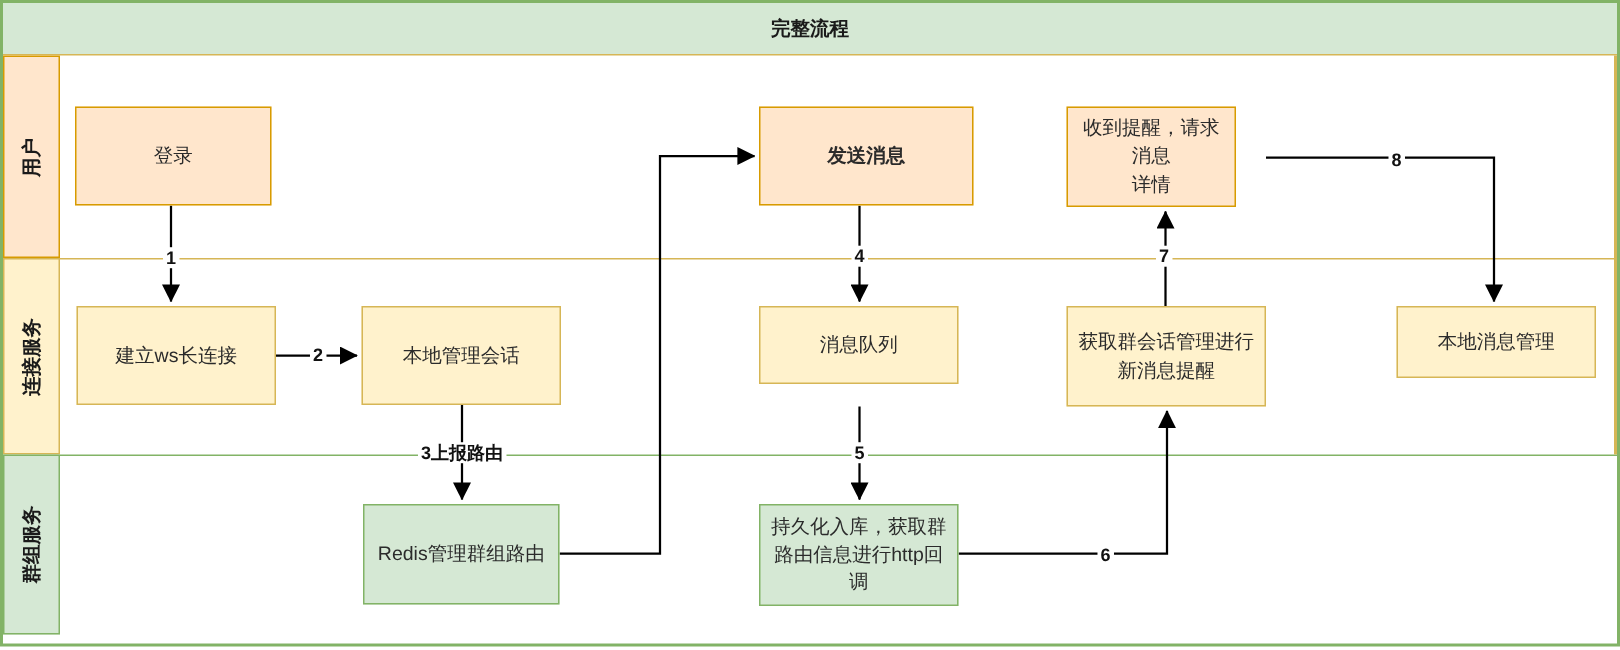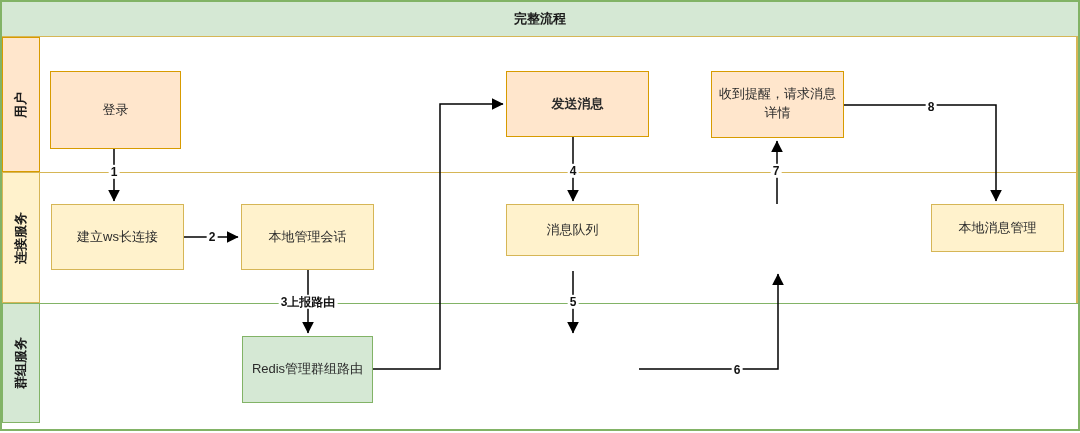--- a/index.html
+++ b/index.html
@@ -96,25 +96,29 @@
 
   <span class="edge-label" style="left:114px;top:172px;">1</span>
   <span class="edge-label" style="left:212px;top:237px;">2</span>
   <span class="edge-label" style="left:308px;top:302px;">3上报路由</span>
   <span class="edge-label" style="left:573px;top:171px;">4</span>
   <span class="edge-label" style="left:573px;top:302px;">5</span>
   <span class="edge-label" style="left:737px;top:370px;">6</span>
   <span class="edge-label" style="left:776px;top:171px;">7</span>
   <span class="edge-label" style="left:931px;top:107px;">8</span>
 
-  <div class="node orange" style="left:50px;top:71px;width:131px;height:78px;">登录</div>
+  <div class="node orange" style="left:50px;top:71px;width:131px;height:66px;">登录</div>
   <div class="node orange" style="left:506px;top:71px;width:143px;height:66px;font-weight:bold;">发送消息</div>
-  <div class="node orange" style="left:711px;top:71px;width:133px;height:67px;font-family:Liberation Mono, monospace;">收到提醒，请求消息
+  <div class="node orange" style="left:711px;top:71px;width:113px;height:67px;">收到提醒，请求消息
 详情</div>
 
   <div class="node yellow" style="left:51px;top:204px;width:133px;height:66px;">建立ws长连接</div>
   <div class="node yellow" style="left:241px;top:204px;width:133px;height:66px;">本地管理会话</div>
   <div class="node yellow" style="left:506px;top:204px;width:133px;height:52px;">消息队列</div>
+  <div class="node yellow" style="left:711px;top:204px;width:133px;height:67px;">获取群会话管理进行
+新消息提醒</div>
   <div class="node yellow" style="left:931px;top:204px;width:133px;height:48px;">本地消息管理</div>
 
   <div class="node green" style="left:242px;top:336px;width:131px;height:67px;text-align:right;">Redis管理群组路由</div>
+  <div class="node green" style="left:506px;top:336px;width:133px;height:68px;">持久化入库，获取群
+路由信息进行http回调</div>
 
 </div>
 
 </body></html>

